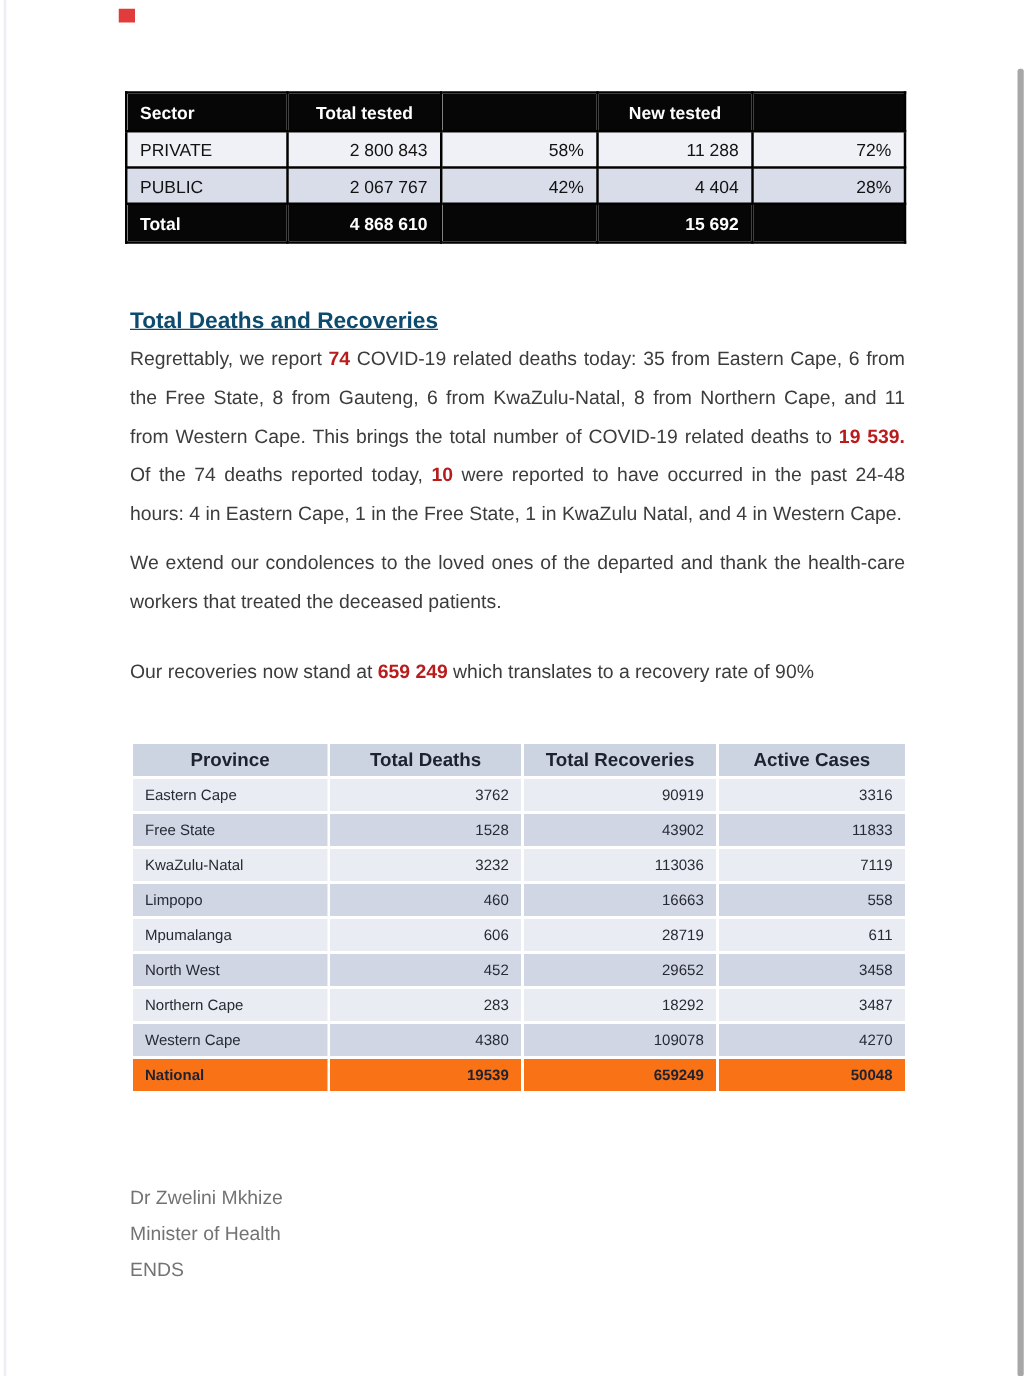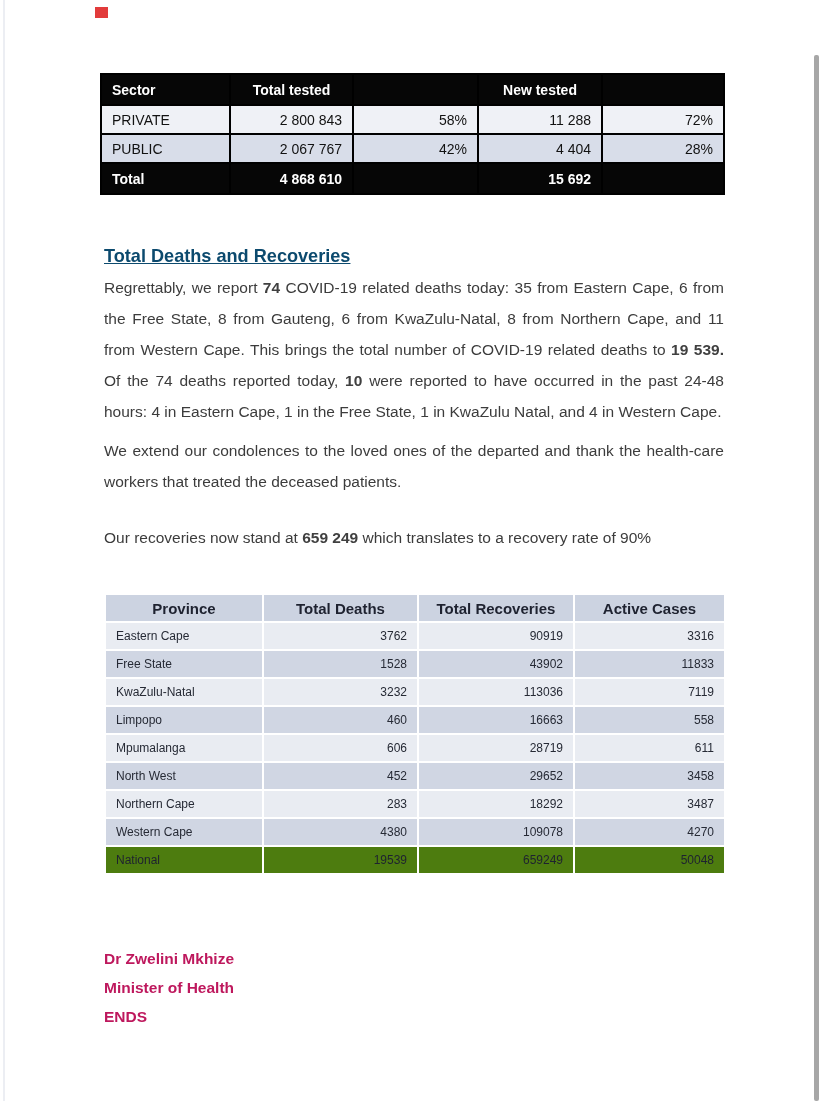--- a/index.html
+++ b/index.html
@@ -43,46 +43,46 @@
     position:absolute; left:104px; top:241px; width:620px;
     font-size:15.5px; line-height:31px; color:#3c3c3c;
   }
   .section-heading {
     font-weight:bold; text-decoration:underline; color:#0c4a6e;
     margin:0;
   }
   .textblock p { margin:0; text-align:justify; }
   .textblock p.condolences { margin-top:8px; }
   .textblock p.recoveries  { margin-top:25px; text-align:left; }
-  .textblock b { color:#404040; }
+  .textblock b { color:#b91c1c; }
 
   
   .province-table {
     position:absolute; left:104px; top:593px; width:620px;
     font-size:12px; color:#262a35;
   }
   .province-table td {
     border:2px solid #ffffff;
     height:26px; padding:0 10px;
     overflow:hidden; white-space:nowrap;
   }
   .province-table thead td {
     background:#ccd3e1; font-weight:bold; font-size:15px; color:#1e2230; text-align:center;
   }
   .province-table tbody td { text-align:right; }
   .province-table tbody td:first-child { text-align:left; }
   .province-table tbody tr:nth-child(odd)  td { background:#e9ecf2; }
   .province-table tbody tr:nth-child(even) td { background:#d0d6e3; }
-  .province-table tfoot td { background:#4d7c0f; font-weight:normal; color:#1e2230; text-align:right; }
+  .province-table tfoot td { background:#f97316; font-weight:bold; color:#1e2230; text-align:right; }
   .province-table tfoot td:first-child { text-align:left; }
 
   
   .signature {
     position:absolute; left:104px; top:944px;
-    font-size:15.5px; line-height:29px; color:#be185d;font-weight:bold;
+    font-size:15.5px; line-height:29px; color:#737373;
   }
   .signature div { margin:0; }
 </style>
 </head>
 <body>
 
 <div class="page-edge-line"></div>
 <div class="red-marker"></div>
 <div class="scroll-thumb"></div>
 

